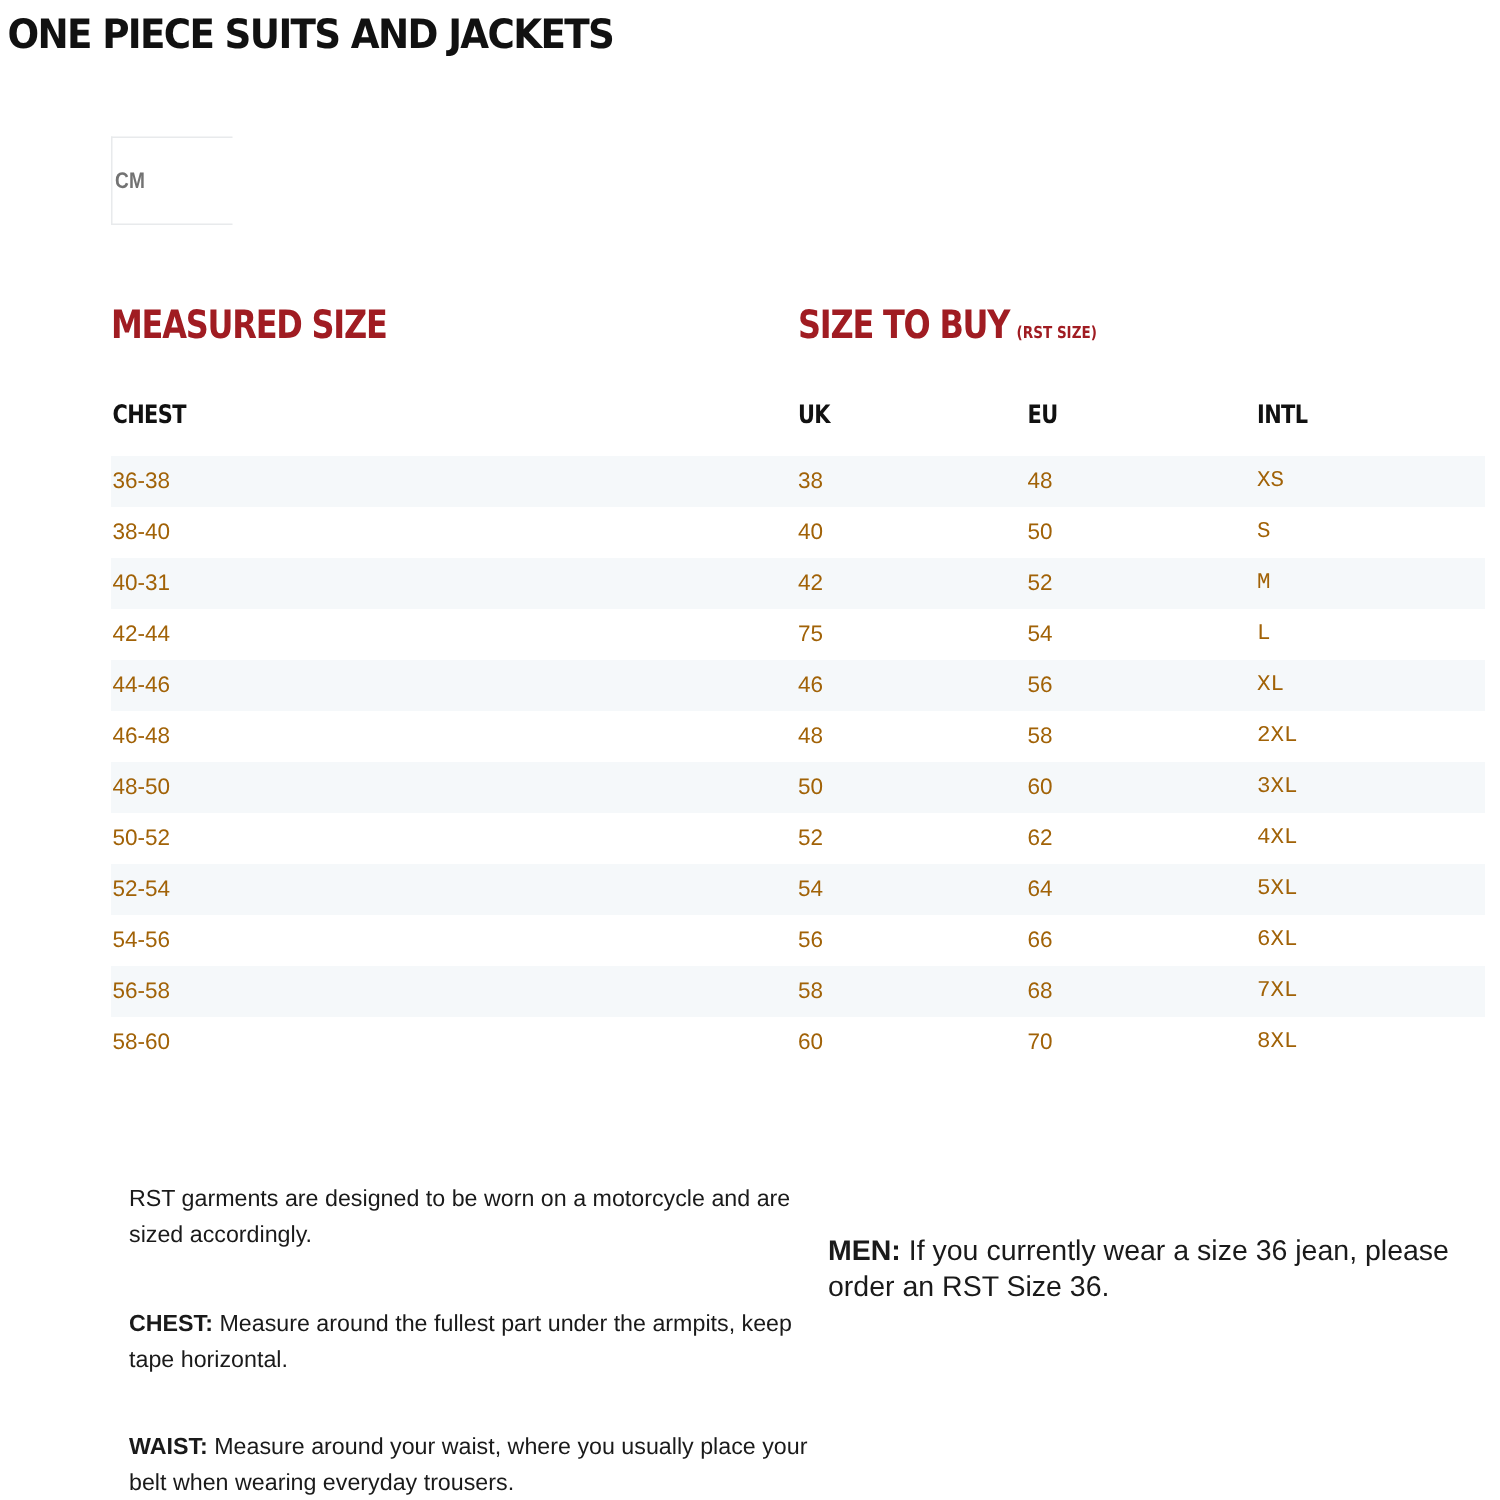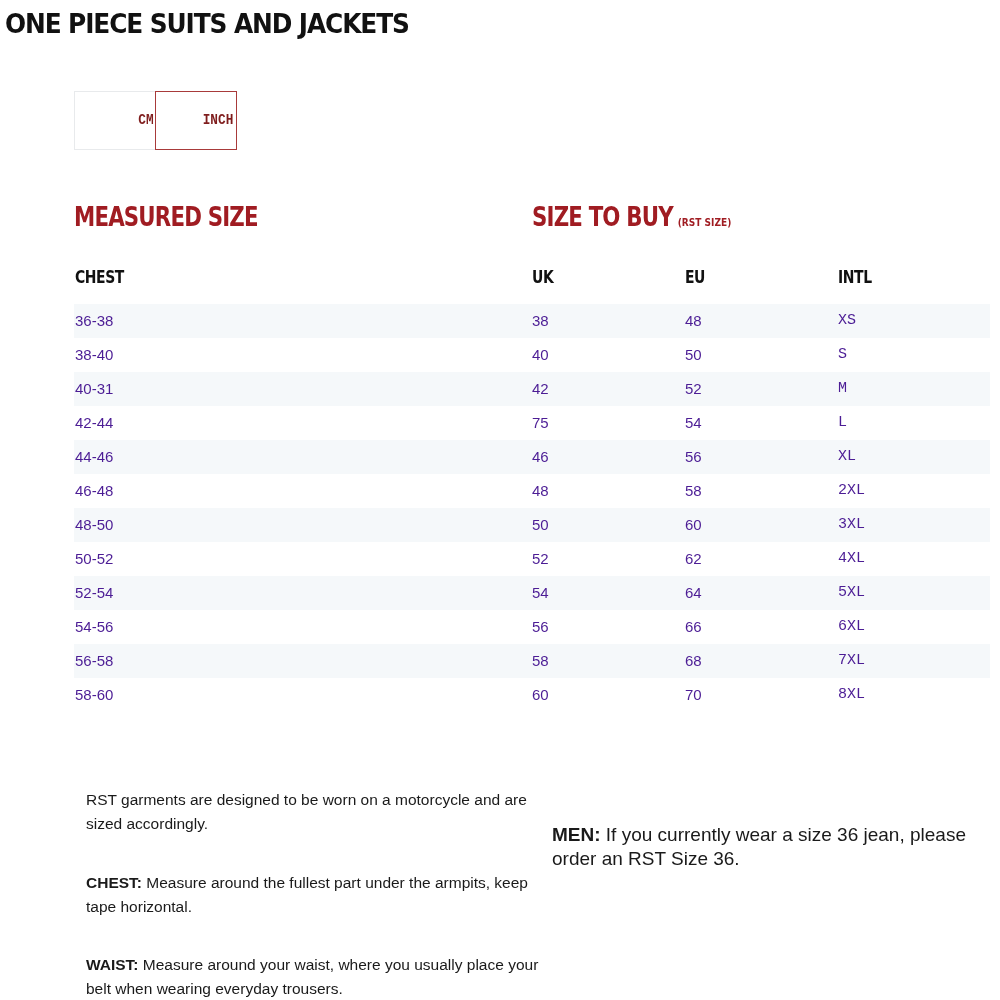--- a/index.html
+++ b/index.html
@@ -1,51 +1,48 @@
 <!DOCTYPE html>
 <html><head>
   <meta charset="utf-8">
   <style>
     html, body { margin: 0; padding: 0; background: #ffffff; }
     body { width: 1000px; height: 1000px; position: relative; overflow: hidden; font-family: "Liberation Sans", sans-serif; color: #1a1a1a; }
     .page-title { position: absolute; left: 5px; top: 8px; font-family: "DejaVu Sans", sans-serif; font-weight: bold; font-size: 27px; letter-spacing: -1.2px; transform: scaleX(0.92); transform-origin: left top; color: #111; margin: 0; }
     .unit-toggle { position: absolute; left: 74px; top: 91px; display: flex; }
-    .unit-btn { width: 81px; height: 59px; box-sizing: border-box; display: flex; align-items: center; justify-content: flex-end; font-family: Liberation Mono, monospace; font-weight: bold; font-size: 15px; color: #7f1d1d; background: #fff; cursor: pointer; transform-origin: center; }
+    .unit-btn { width: 81px; height: 59px; box-sizing: border-box; display: flex; align-items: center; justify-content: flex-start; font-family: Liberation Sans, sans-serif; font-weight: bold; font-size: 15px; color: #737373; background: #fff; cursor: pointer; transform-origin: center; }
     .unit-btn.cm { border: 1px solid #e8eaec; border-right: none; }
     .unit-btn.inch { border: 1.5px solid #a83a3a; width: 82px; }
     .unit-btn span { display: inline-block; transform: scaleX(0.85); }
     .section-head { position: absolute; top: 202px; font-family: "DejaVu Sans", sans-serif; font-weight: bold; font-size: 26px; color: #a01c22; letter-spacing: -1px; white-space: nowrap; transform: scaleX(0.82); transform-origin: left top; }
     .section-head.measured { left: 74px; }
     .section-head.buy { left: 532px; }
     .section-head .sub { font-size: 11px; letter-spacing: 0; font-weight: bold; margin-left: 6px; }
     .col-head { position: absolute; top: 267px; font-family: "DejaVu Sans", sans-serif; font-weight: bold; font-size: 17px; color: #111; transform: scaleX(0.82); transform-origin: left top; letter-spacing: -0.5px; }
     .table { position: absolute; left: 74px; top: 304px; width: 916px; }
     .row { position: relative; height: 34px; }
     .row.striped { background: #f5f8fa; }
-    .cell { position: absolute; top: 0; line-height: 34px; font-size: 15px; color: #4c1d95; }
+    .cell { position: absolute; top: 0; line-height: 34px; font-size: 15px; color: #a16207; }
     .c0 { left: 1px; } .c1 { left: 458px; } .c2 { left: 611px; } .c3 { left: 764px; font-family: Liberation Mono, monospace; }
     .notes { position: absolute; left: 74px; top: 776px; width: 460px; font-size: 15.5px; line-height: 24px; color: #1a1a1a; }
     .note { margin: 12px; }
     .note b { font-weight: bold; }
     .note-intro { position: absolute; top: 0; left: 0; width: 460px; }
     .note-chest { position: absolute; top: 83px; left: 0; width: 460px; }
     .note-waist { position: absolute; top: 165px; left: 0; width: 460px; }
     .note-men { position: absolute; left: 540px; top: 811px; width: 450px; font-size: 19px; line-height: 24px; }
   </style>
 </head>
 <body>
 
 <h1 class="page-title">ONE PIECE SUITS AND JACKETS</h1>
 
 <div class="unit-toggle">
   <div class="unit-btn cm">
       <span>CM</span>
-    </div>
-  <div class="unit-btn inch">
-      <span>INCH</span>
     </div>
 </div>
 
 <div class="section-head measured"><span>MEASURED SIZE</span></div>
 <div class="section-head buy"><span>SIZE TO BUY</span><span class="sub">(RST SIZE)</span></div>
 
 <div class="col-head" style="left:75px">CHEST</div>
 <div class="col-head" style="left:532px">UK</div>
 <div class="col-head" style="left:685px">EU</div>
 <div class="col-head" style="left:838px">INTL</div>

